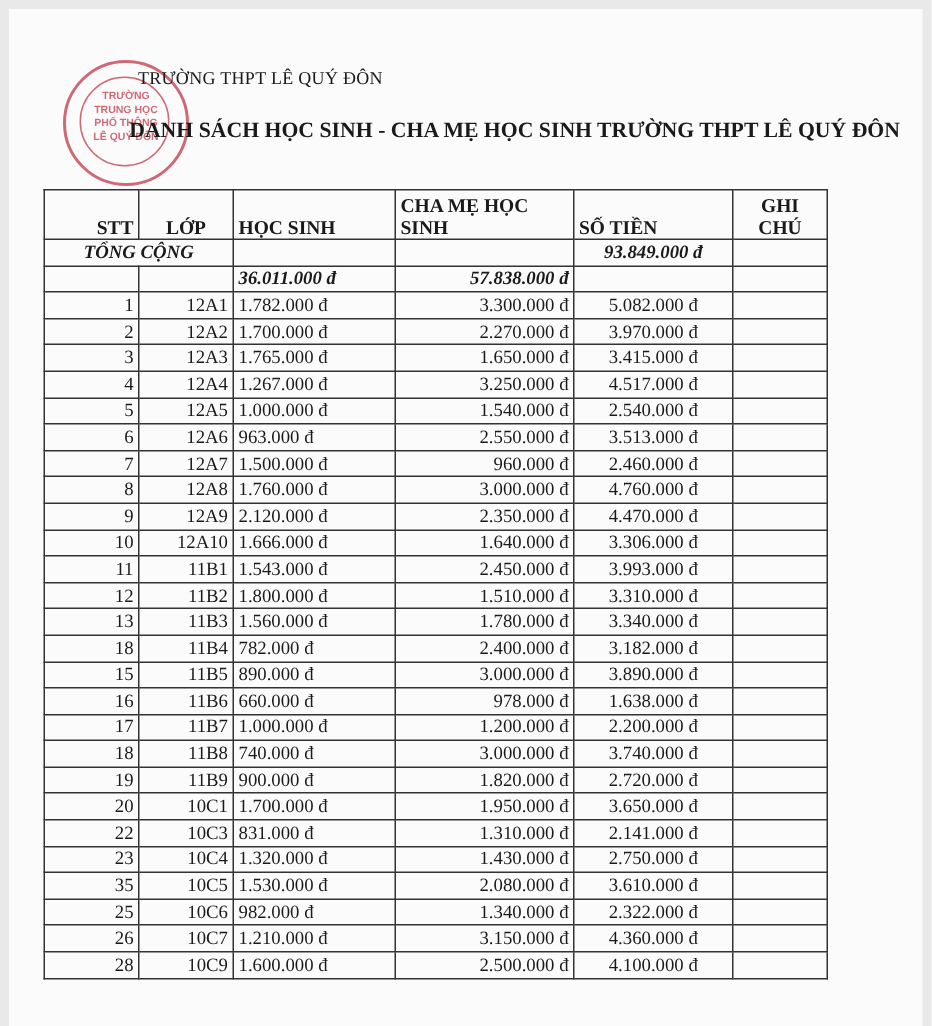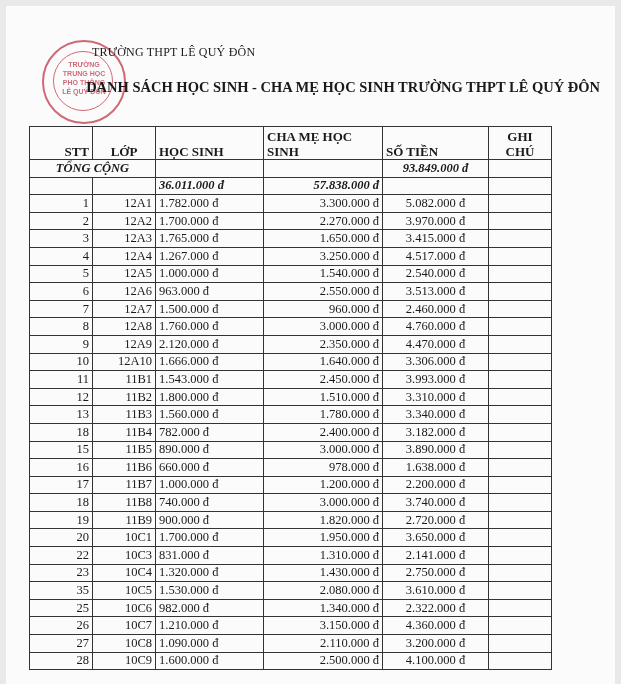--- a/index.html
+++ b/index.html
@@ -286,28 +286,20 @@
       </tr>
       <tr>
         <td class="c-stt">26</td>
         <td class="c-lop">10C7</td>
         <td class="c-hs">1.210.000 đ</td>
         <td class="c-cm">3.150.000 đ</td>
         <td class="c-st">4.360.000 đ</td>
         <td class="c-gc"></td>
       </tr>
       <tr>
-        <td class="c-stt">27</td>
-        <td class="c-lop">10C8</td>
-        <td class="c-hs">1.090.000 đ</td>
-        <td class="c-cm">2.110.000 đ</td>
-        <td class="c-st">3.200.000 đ</td>
-        <td class="c-gc"></td>
-      </tr>
-      <tr>
         <td class="c-stt">28</td>
         <td class="c-lop">10C9</td>
         <td class="c-hs">1.600.000 đ</td>
         <td class="c-cm">2.500.000 đ</td>
         <td class="c-st">4.100.000 đ</td>
         <td class="c-gc"></td>
       </tr>
     </tbody>
 </table>
 

